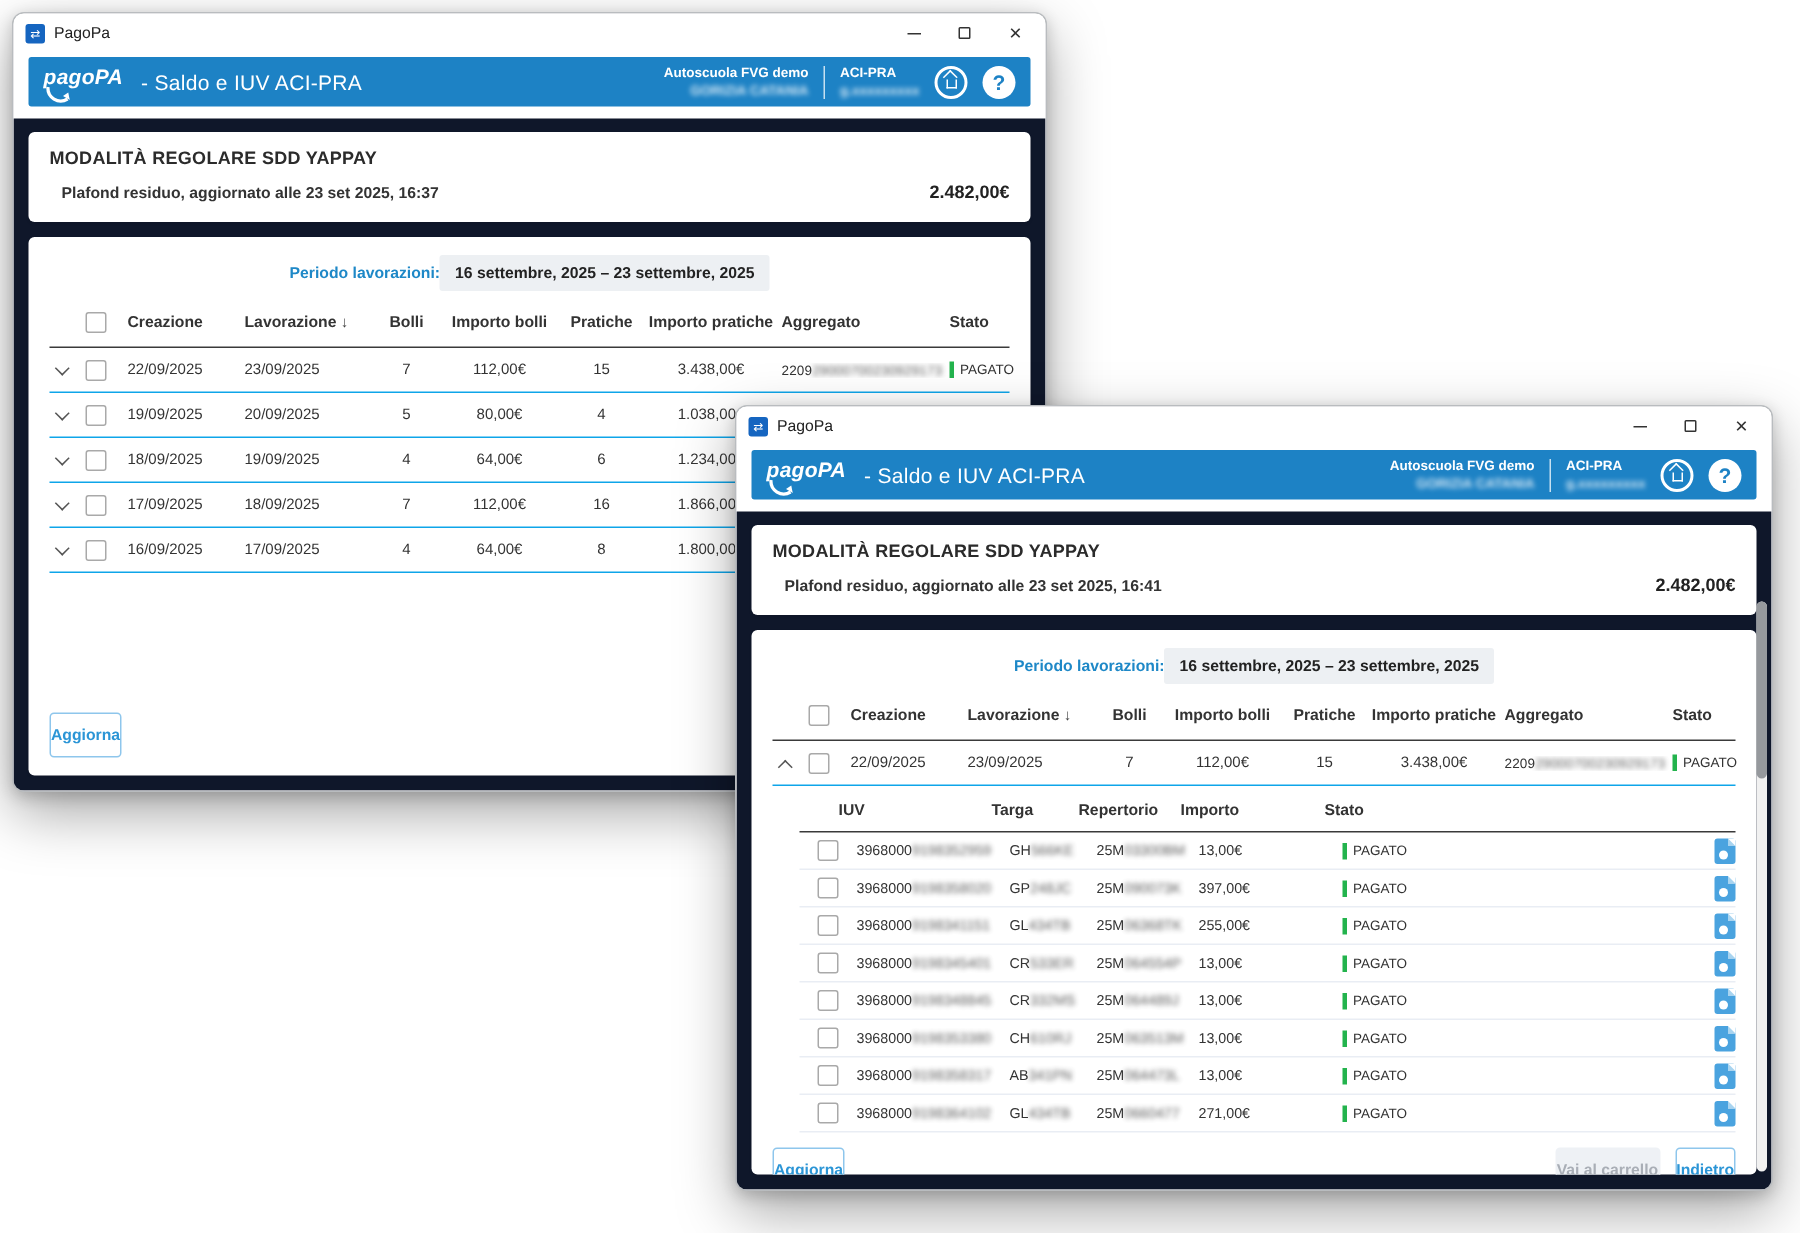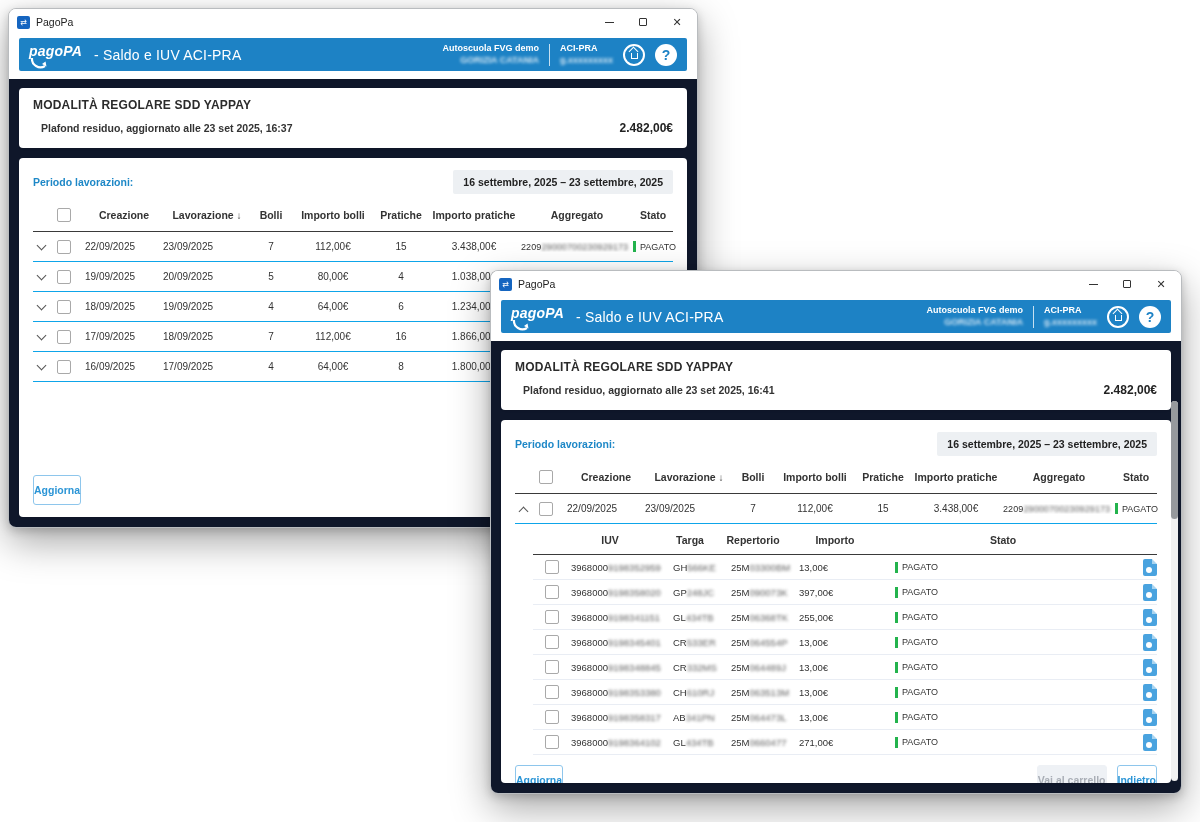--- a/index.html
+++ b/index.html
@@ -39,34 +39,34 @@
 
   .contentzone { flex:1; background:#0f172a; padding:9px 10px 10px; display:flex; flex-direction:column; gap:10px; overflow:hidden; }
   .card { background:#fff; border-radius:4px; box-shadow:0 1px 2px rgba(0,0,0,.08); }
   .card-summary { padding:10px 14px 13px; flex:none; }
   .sum-title { font-size:12px; font-weight:bold; color:#2b2b2b; letter-spacing:.2px; }
   .sum-row { display:flex; align-items:baseline; margin-top:9px; }
   .sum-sub { font-size:10.5px; font-weight:bold; color:#333; padding-left:8px; }
   .sum-amt { margin-left:auto; font-size:12px; color:#222;font-weight:bold; }
 
   .card-table { flex:1; padding:6px 14px 12px; display:flex; flex-direction:column; overflow:hidden; }
-  .periodo { display:flex; align-items:center; justify-content:space-between; padding:6px 0; flex:none; }
+  .periodo { display:flex; align-items:center; justify-content:center; padding:6px 0; flex:none; }
   .periodo-label { font-size:10.5px; font-weight:bold; color:#1e88c7; }
   .periodo-value { font-size:10.5px; font-weight:bold; color:#222; background:#edf0f3; padding:6px 10px; border-radius:2px; cursor:pointer; }
 
   .grid-main { display:grid; grid-template-columns:24px 28px 78px 88px 40px 84px 52px 94px 112px 1fr; align-items:center; }
   .thead { border-bottom:1.5px solid #3a3a3a; padding:8px 0 9px; flex:none; }
-  .th { font-size:10.5px; font-weight:bold; color:#333;text-align:center; }
+  .th { font-size:10.5px; font-weight:bold; color:#333; }
   .th.c, .cell.c { text-align:center; }
   .sort { font-weight:bold; color:#444; font-size:10px; }
   .trow { border-bottom:1px solid #0ea5e9; min-height:30px; }
   .cell { font-size:10px; color:#333; }
   .agg { font-size:9px; letter-spacing:.1px; white-space:nowrap; overflow:hidden; }
   .rdx { filter:blur(1.7px); opacity:.8; }
-  .stato { display:flex; align-items:center; gap:4px; font-size:9px; color:#333; white-space:nowrap; }
+  .stato { display:flex; gap:4px; font-size:9px; color:#333; white-space:nowrap; }
   .gbar { width:3px; height:11px; background:#23b34d; flex:none; }
 
   .cb { width:14px; height:14px; border:1px solid #a9a9a9; border-radius:2px; background:#fff; cursor:pointer; }
   .chev { width:10px; height:10px; position:relative; cursor:pointer; margin-left:4px; }
   .chev:before { content:""; position:absolute; left:1px; top:2px; width:6px; height:6px; border-right:1.6px solid #555; border-bottom:1.6px solid #555; }
   .chev.down:before { transform:rotate(45deg); top:0; }
   .chev.up:before { transform:rotate(-135deg); top:4px; }
 
   .loadmore { text-align:center; padding:11px 0; flex:none; }
   .loadmore a { color:#2b95d6; font-size:11px; font-weight:bold; text-decoration:none; cursor:pointer; }

